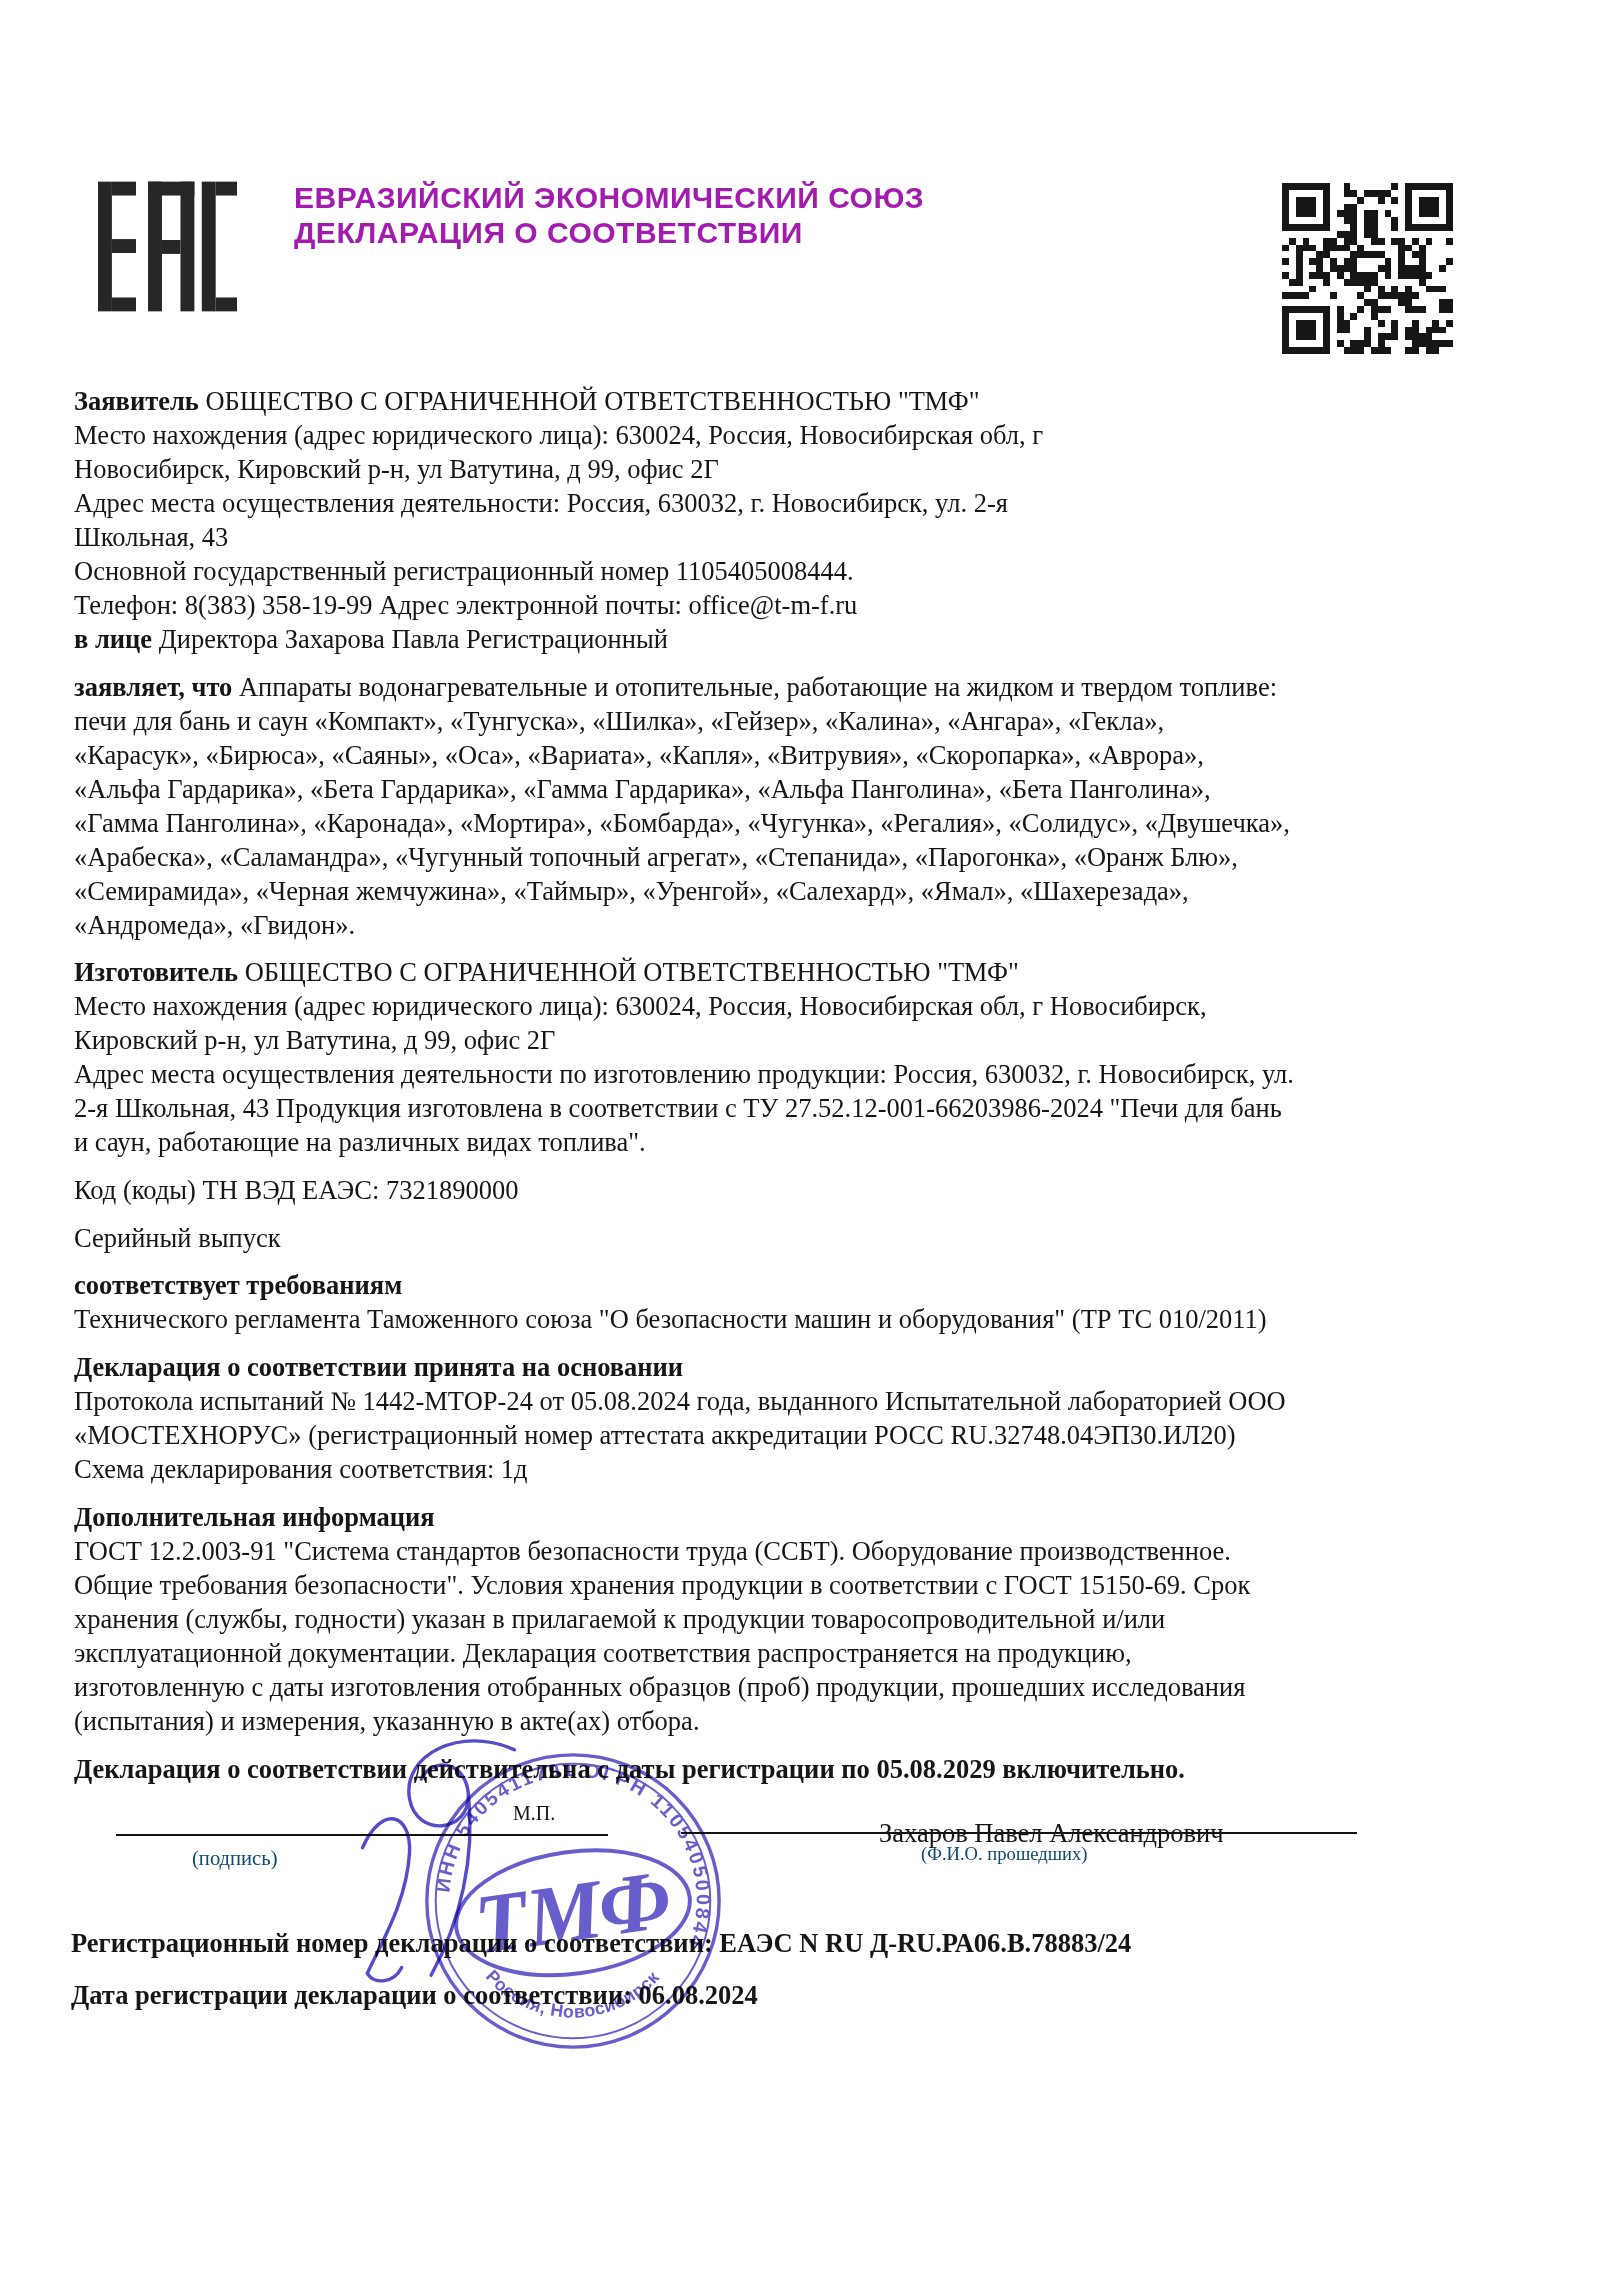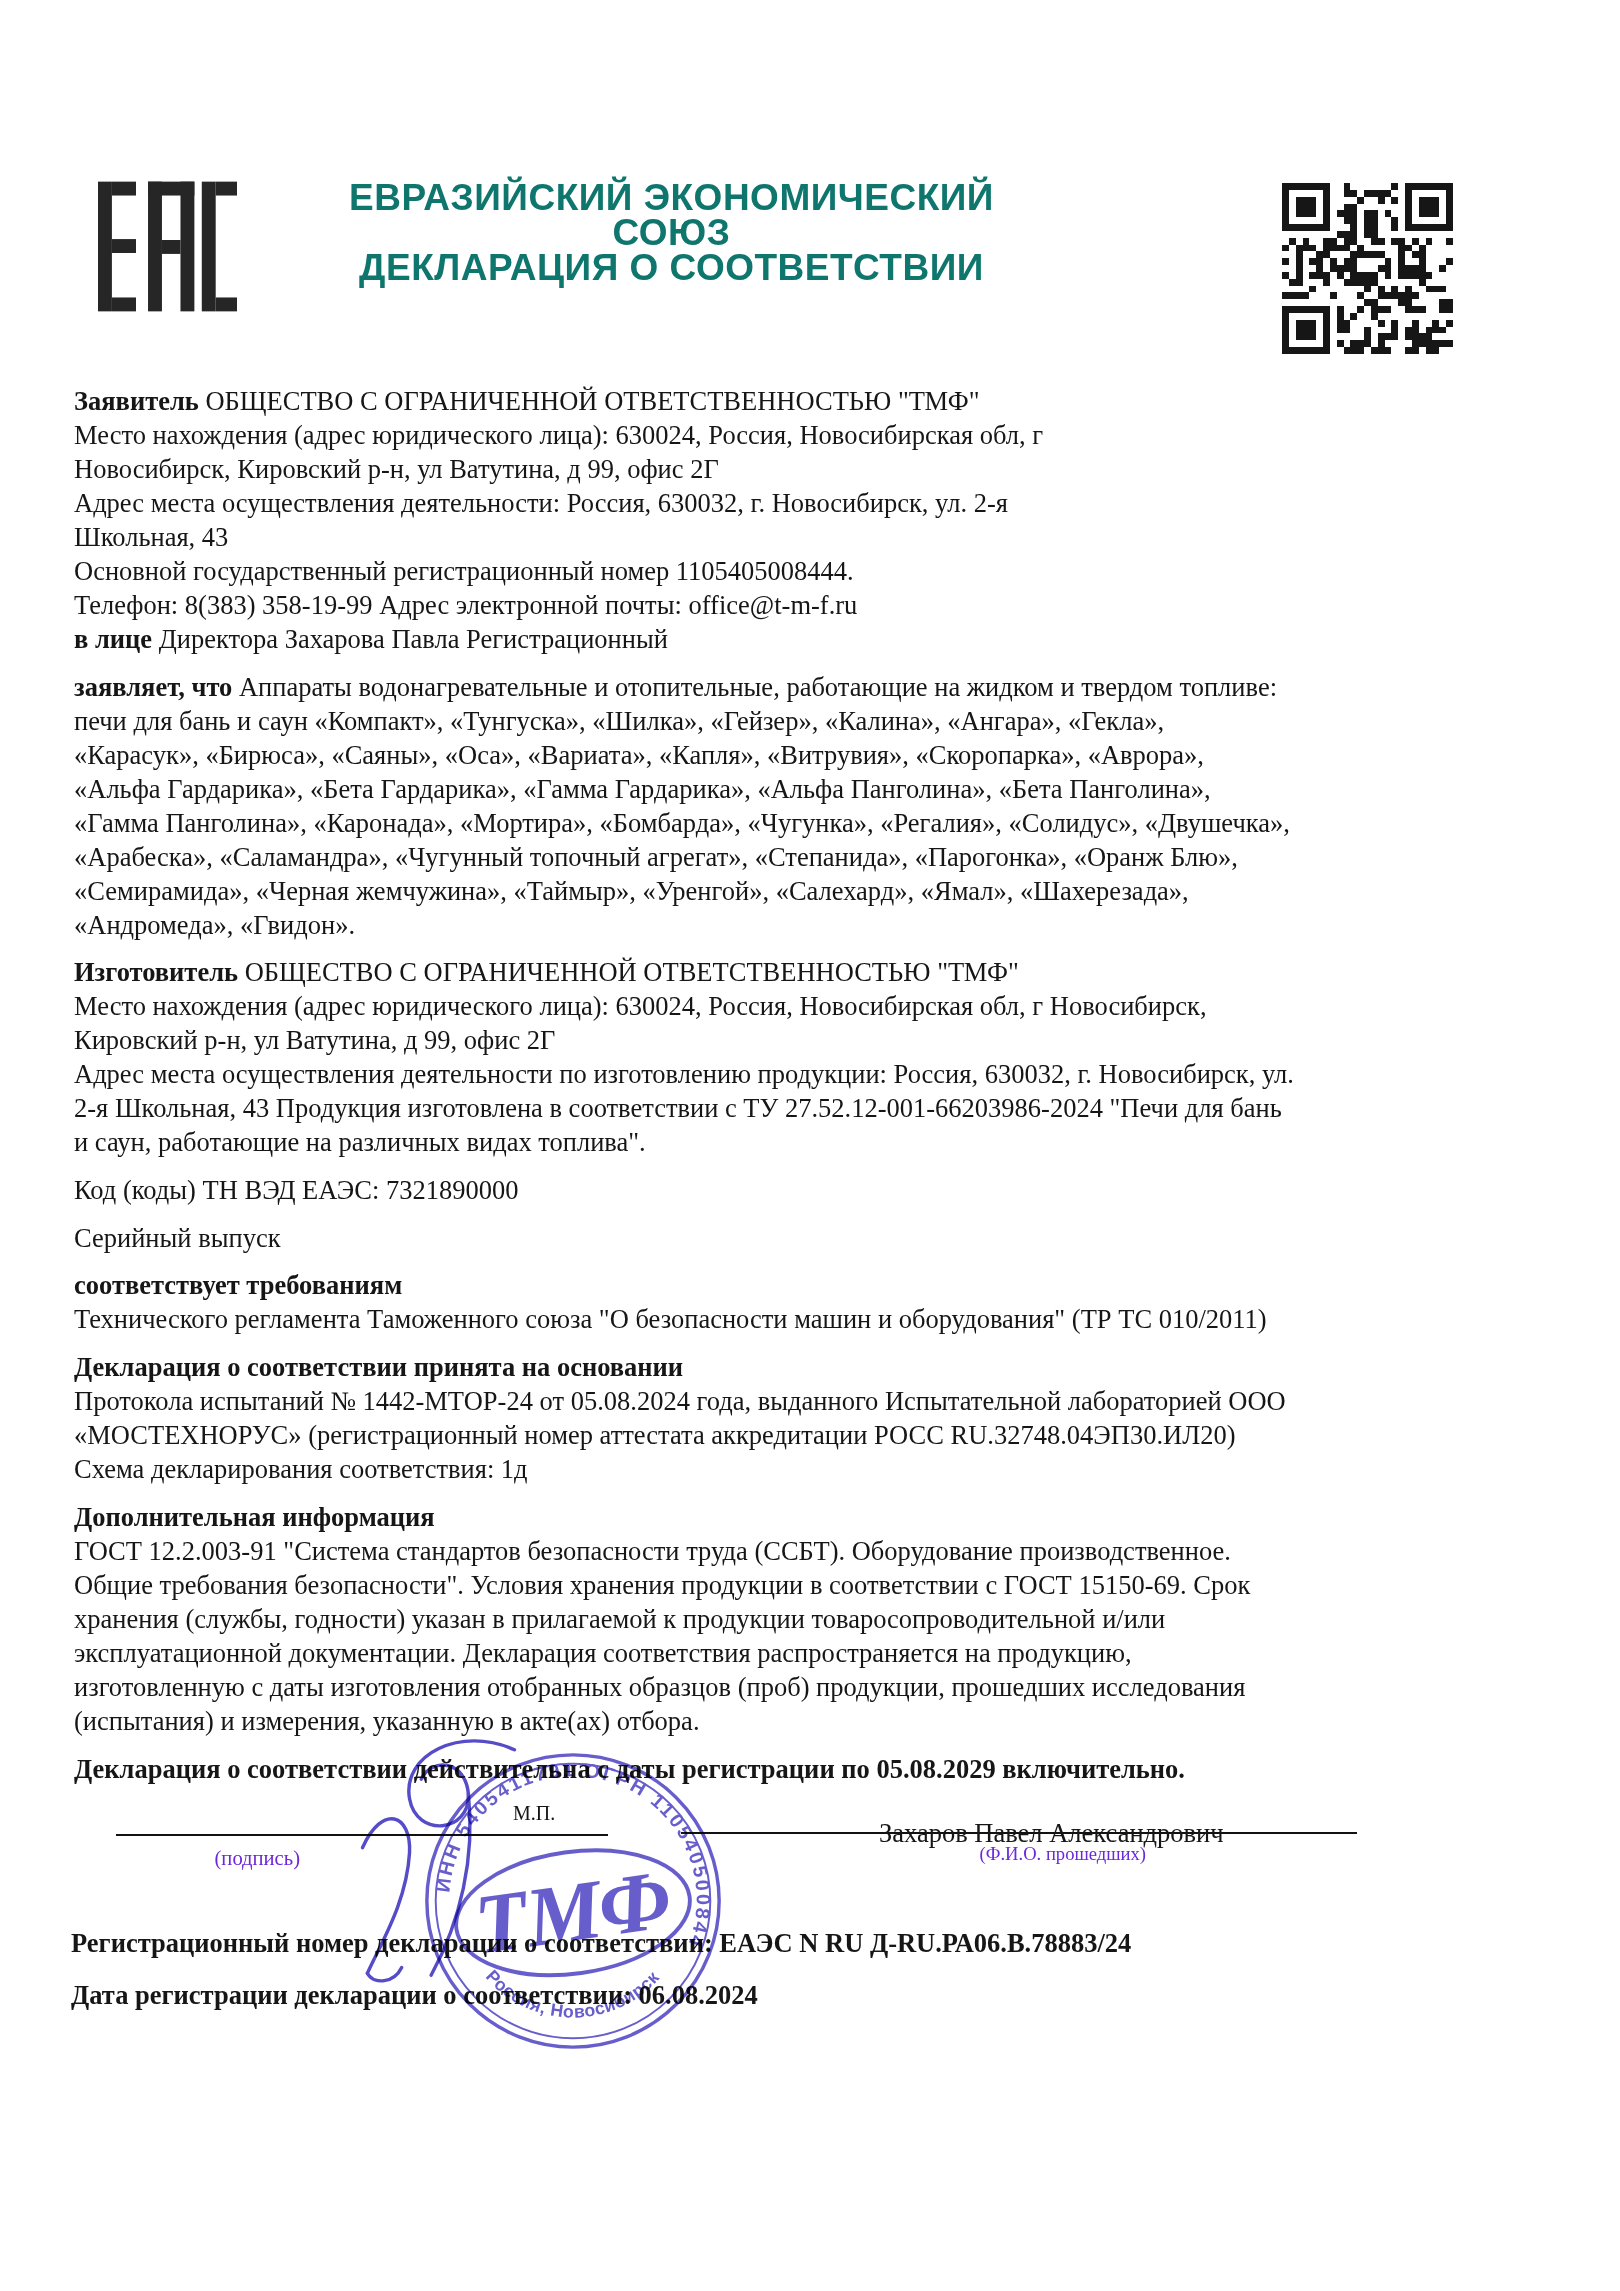--- a/index.html
+++ b/index.html
@@ -9,41 +9,41 @@
     margin:0 auto;
     background:#ffffff;
     font-family:"Liberation Serif", serif;
     color:#161616;
     overflow:hidden;
   }
   
   .eac-logo{position:absolute;left:98px;top:180px;width:139px;height:133px;}
   .doc-title{
     position:absolute;left:294px;top:180px;width:755px;
-    text-align:center;
+    text-align:left;
     font-family:"Liberation Sans", sans-serif;
-    font-weight:bold;font-size:37px;line-height:35px;
-    color:#0f766e;letter-spacing:0.5px;
+    font-weight:bold;font-size:30px;line-height:35px;
+    color:#a21caf;letter-spacing:0.5px;
   }
   .qr{position:absolute;left:1282px;top:183px;width:171px;height:171px;}
   
   .main{
     position:absolute;left:74px;top:384px;width:1475px;
     font-size:26.5px;line-height:34px;
   }
   .main p{margin:0 0 13.7px 0;}
   .b{font-weight:bold;}
   .lines{display:block;white-space:pre-line;}
   .blk{display:block;}
   .sig-line{position:absolute;height:2px;background:#121212;}
   .line-left{left:116px;top:1834px;width:492px;}
   .line-right{left:681px;top:1832px;width:676px;}
   .mp-label{position:absolute;left:513px;top:1802px;font-size:20px;}
   .signer-name{position:absolute;left:879px;top:1788px;font-size:26.5px;margin-top:30px;}
-  .caption{position:absolute;font-size:20.6px;color:#6d28d9;text-align:right;}
+  .caption{position:absolute;font-size:20.6px;color:#0c4a6e;text-align:left;}
   .cap-sign{left:192px;top:1847px;width:108px;}
   .cap-fio{left:921px;top:1843px;width:225px;font-size:18.6px;}
   .reg-line{position:absolute;left:71px;font-weight:bold;font-size:26.5px;font-family:"Liberation Serif",serif;}
   .reg-number{top:1901px;}
   .reg-date{top:1953px;}
   .stamp{position:absolute;left:420px;top:1748px;width:306px;height:306px;mix-blend-mode:multiply;opacity:.92;}
   .signature-svg{position:absolute;left:235px;top:1730px;width:353px;height:265px;mix-blend-mode:multiply;opacity:.9;}
 </style>
 </head>
 <body>

